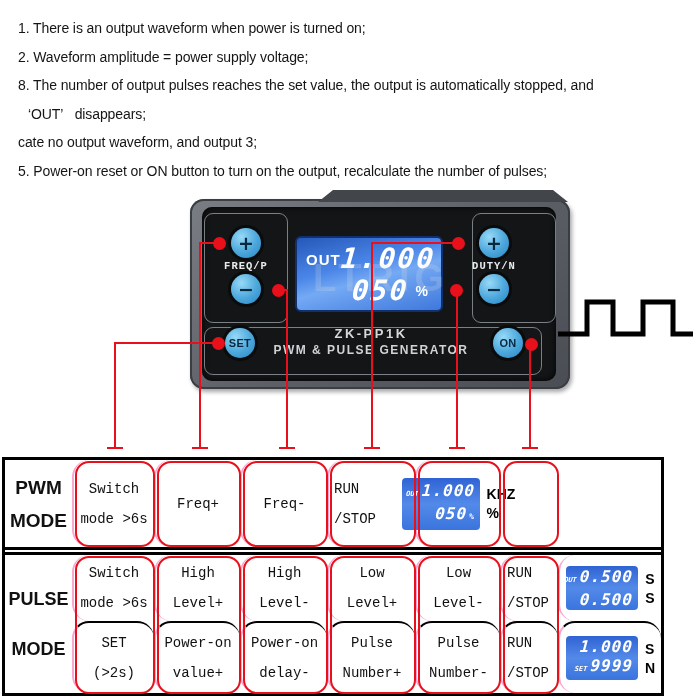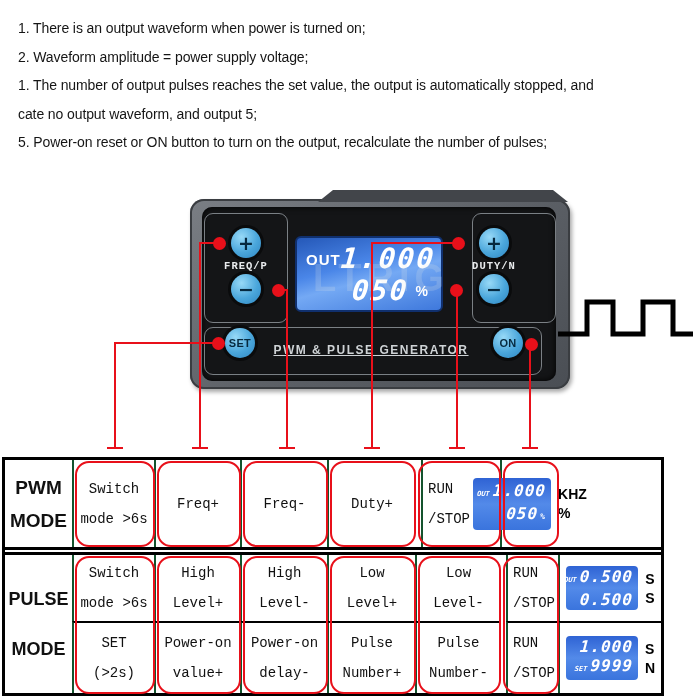--- a/index.html
+++ b/index.html
@@ -37,64 +37,65 @@
   .ddig{font:bold 28px "DejaVu Sans Mono",monospace;font-style:italic;letter-spacing:2px;
         transform:skewX(-5deg);line-height:32px;}
   .dtag{font:bold 15px "Liberation Sans",sans-serif;letter-spacing:1px;}
   .dpct{font:bold 14px "Liberation Sans",sans-serif;}
   .wmark{position:absolute;left:96px;top:58px;width:190px;text-align:center;
          font:bold 38px "Liberation Sans",sans-serif;letter-spacing:5px;
          color:rgba(225,228,232,.20);pointer-events:none;}
   .model{position:absolute;left:60px;top:127px;width:242px;text-align:center;color:#d6d9dc;
          font:bold 13px "Liberation Sans",sans-serif;letter-spacing:2.5px;}
   .subtitle{position:absolute;left:52px;top:144px;width:258px;text-align:center;color:#cfd3d6;
-         font:bold 12px "Liberation Sans",sans-serif;letter-spacing:1.5px;text-decoration:underline;}
+         font:bold 12px "Liberation Sans",sans-serif;letter-spacing:1.5px;}
 
   
   .dot{position:absolute;width:13px;height:13px;border-radius:50%;background:#e8101a;z-index:30;}
   .vline,.hline,.cap{position:absolute;background:#e8101a;z-index:29;}
   .vline{width:2px;} .hline{height:2px;} .cap{height:2px;width:16px;}
 
   
   .wave{position:absolute;left:556px;top:298px;}
 
   
   .tbl{position:absolute;left:2px;top:457px;border:3px solid #000;background:#fff;
        display:grid;grid-template-columns:67px 82px 86px 87px 88px 85px 58px 103px;
        grid-template-rows:87px 8px 66px 72px;}
   .cell{display:flex;flex-direction:column;align-items:center;justify-content:center;
         box-sizing:border-box;font:14px "Liberation Mono",monospace;color:#111;
         line-height:30px;white-space:nowrap;}
-  .bl{border-left:2px solid #14532d;} .bt{border-top:2px solid #000;}
+  .bl{border-left:2px solid #f9a8d4;border-radius:17px;} .bt{border-top:2px solid #000;}
   .sep{grid-column:1/9;border-top:3px solid #000;border-bottom:3px solid #000;box-sizing:border-box;}
   .modecell{font:bold 19px "Liberation Sans",sans-serif;line-height:33px;letter-spacing:0;}
   .pulsecell{grid-row:3/5;grid-column:1;font:bold 18px "Liberation Sans",sans-serif;line-height:50px;}
-  .cl{align-items:flex-start;padding-left:5px;margin-left:6px;}
+  .cl{align-items:flex-start;padding-left:5px;}
   .lcdcell{flex-direction:row;gap:7px;}
   .mlcd{background:linear-gradient(180deg,#2f63d4,#538ae9 50%,#3a74dd);border-radius:4px;
         color:#fff;font-family:"DejaVu Sans Mono",monospace;font-style:italic;font-weight:bold;
         display:flex;flex-direction:column;justify-content:center;padding:2px 5px;box-sizing:border-box;}
   .mlcd .ln{display:flex;justify-content:flex-end;align-items:baseline;line-height:19px;
         font-size:16px;letter-spacing:1px;transform:skewX(-4deg);}
   .mlcd .tag{font-size:7px;margin-right:3px;letter-spacing:0;}
   .mlcd .pct{font-size:8px;margin-left:2px;}
   .sidelabels{display:flex;flex-direction:column;gap:3px;color:#000;
         font:600 14px "Liberation Sans",sans-serif;font-style:normal;}
   .hl{position:absolute;border:2px solid #e8101a;border-radius:14px;z-index:28;}
 </style>
 </head>
 <body>
 
 <div class="stage">
 
   <div class="instr">
     <div class="ln">1. There is an output waveform when power is turned on;</div>
     <div class="ln">2. Waveform amplitude = power supply voltage;</div>
-    <div class="ln">1. The number of output pulses reaches the set value, the output is automatically stopped, and</div>
-    <div class="ln">cate no output waveform, and output 5;</div>
+    <div class="ln">8. The number of output pulses reaches the set value, the output is automatically stopped, and</div>
+    <div class="ln ind">‘OUT’&nbsp;&nbsp; disappears;</div>
+    <div class="ln">cate no output waveform, and output 3;</div>
     <div class="ln">5. Power-on reset or ON button to turn on the output, recalculate the number of pulses;</div>
   </div>
 
   <div class="device">
     <div class="flange"></div>
     <div class="panel"></div>
     <div class="frame" style="left:14px;top:14px;width:82px;height:108px;"></div>
     <div class="frame" style="left:282px;top:14px;width:82px;height:108px;"></div>
     <div class="frame" style="left:14px;top:128px;width:336px;height:46px;"></div>
 
@@ -126,20 +127,21 @@
         <span class="dtag">OUT</span>
         <span class="ddig">1.000</span>
       </div>
       <div class="dl2">
         <span class="ddig">050</span>
         <span class="dpct">%</span>
       </div>
     </div>
     <div class="wmark">LTRIG</div>
 
+    <div class="model">ZK-PP1K</div>
     <div class="subtitle">PWM &amp; PULSE GENERATOR</div>
   </div>
 
   <div class="dot" style="left:213px;top:237px;"></div>
   <div class="dot" style="left:272px;top:284px;"></div>
   <div class="dot" style="left:212px;top:337px;"></div>
   <div class="dot" style="left:452px;top:237px;"></div>
   <div class="dot" style="left:450px;top:284px;"></div>
   <div class="dot" style="left:525px;top:338px;"></div>
 
@@ -178,23 +180,20 @@
     <div class="cell bl">
       <span>Switch</span>
         <span>mode &gt;6s</span>
     </div>
     <div class="cell bl">
         <span>Freq+</span>
       </div>
     <div class="cell bl">
         <span>Freq-</span>
       </div>
-    <div class="cell bl">
-        <span>Duty+</span>
-      </div>
     <div class="cell bl cl">
       <span>RUN</span>
         <span>/STOP</span>
     </div>
     <div class="cell bl lcdcell">
       <div class="mlcd" style="width:78px;height:52px;">
         <div class="ln">
             <span class="tag">OUT</span>
             <span>1.000</span>
           </div>

